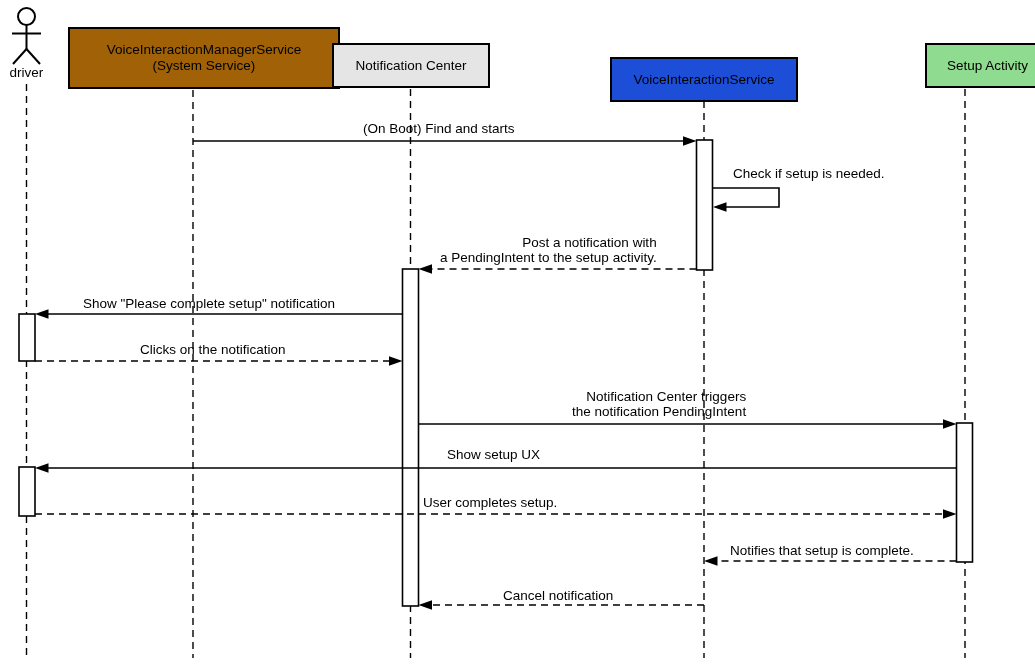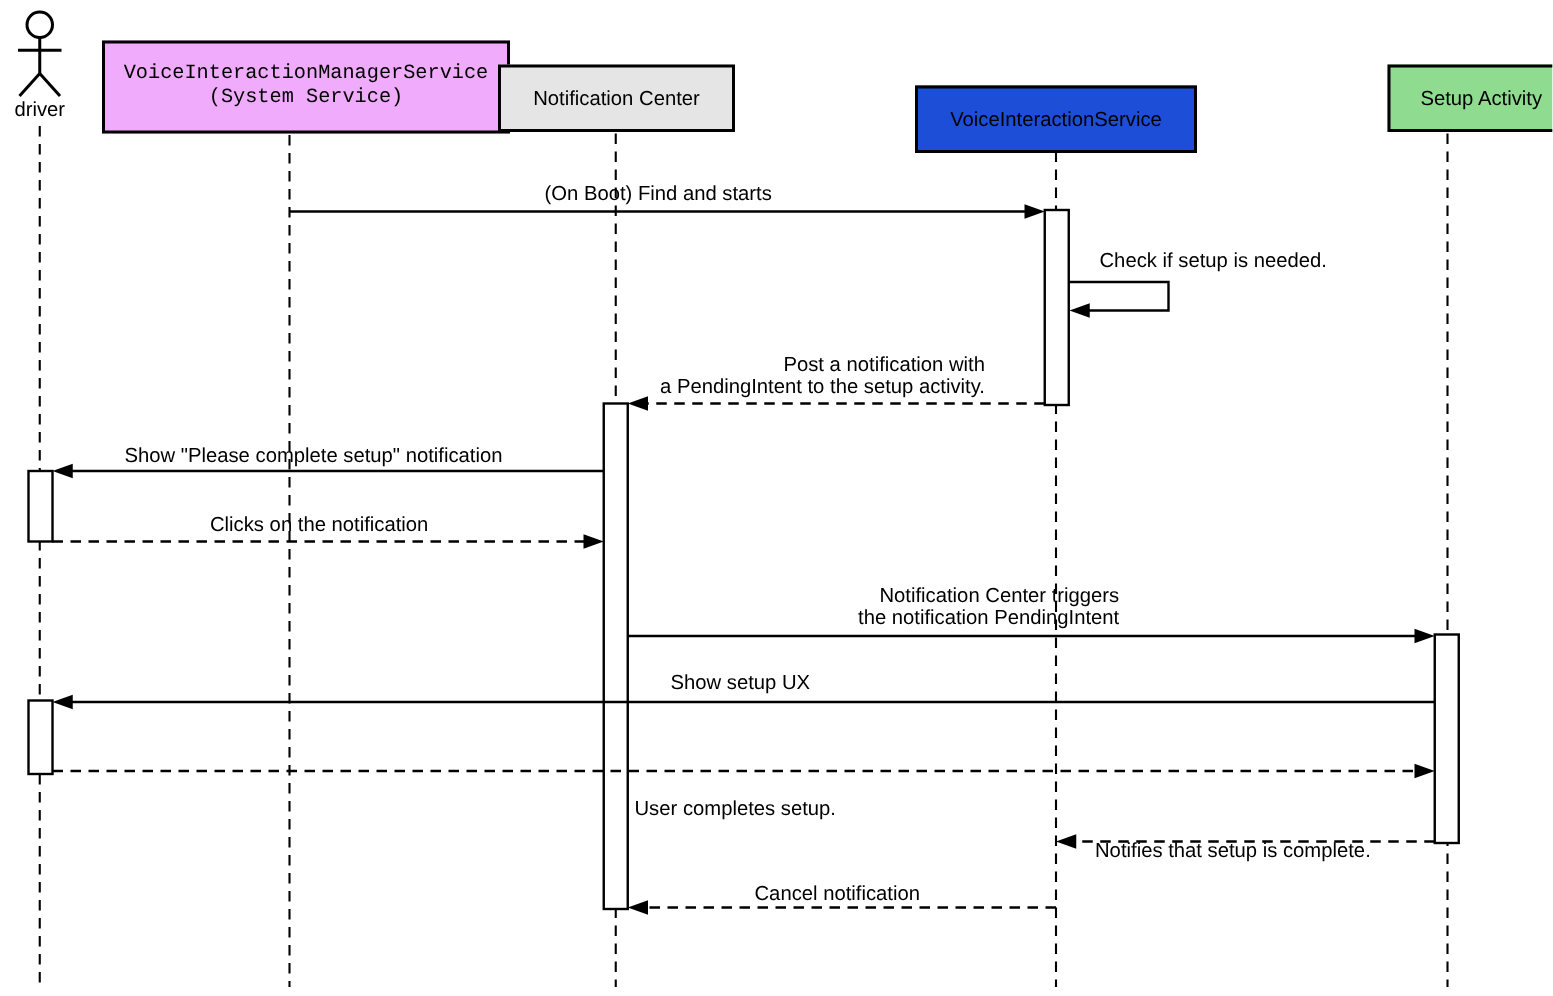--- a/index.html
+++ b/index.html
@@ -121,35 +121,35 @@
 
       <g stroke-dasharray="7,5">
         <line x1="704" y1="605" x2="423" y2="605"></line>
         <polygon points="418.5,605 432,600.2 432,609.8" fill="#000" stroke="none" stroke-dasharray="none"></polygon>
       </g>
     </g>
   </svg>
 
   <div class="actor-label">driver</div>
 
-  <div class="pbox" style="left: 68px; top: 27px; width: 272px; height: 62px; background-color: #f0abfc; font-family: Liberation Mono, monospace;">VoiceInteractionManagerService
+  <div class="pbox" style="left: 68px; top: 27px; width: 272px; height: 62px; background-color: #a16207;">VoiceInteractionManagerService
 (System Service)</div>
 
   <div class="pbox" style="left: 332px; top: 43px; width: 158px; height: 45px; background-color: #e5e5e5;">Notification Center</div>
 
   <div class="pbox" style="left: 610px; top: 57px; width: 188px; height: 45px; background-color: #1d4ed8;">VoiceInteractionService</div>
 
   <div class="pbox" style="left: 903px; top: 43px; width: 125px; height: 45px; background-color: rgb(143, 219, 143); margin-left: 22px;">Setup Activity</div>
 
   <div class="mlabel" style="left:363px; top:121px;">(On Boot) Find and starts</div>
   <div class="mlabel" style="left:733px; top:166px;">Check if setup is needed.</div>
   <div class="mlabel" style="left:440px; top:235px;">Post a notification with
 a PendingIntent to the setup activity.</div>
   <div class="mlabel" style="left:83px; top:296px;">Show "Please complete setup" notification</div>
   <div class="mlabel" style="left:140px; top:342px;">Clicks on the notification</div>
   <div class="mlabel" style="left:572px; top:389px;">Notification Center triggers
 the notification PendingIntent</div>
   <div class="mlabel" style="left:447px; top:447px;">Show setup UX</div>
-  <div class="mlabel" style="left:423px; top:495px;margin-top:36px;">User completes setup.</div>
-  <div class="mlabel" style="left:730px; top:543px;margin-top:16px;">Notifies that setup is complete.</div>
+  <div class="mlabel" style="left:423px; top:495px;">User completes setup.</div>
+  <div class="mlabel" style="left:730px; top:543px;">Notifies that setup is complete.</div>
   <div class="mlabel" style="left:503px; top:588px;">Cancel notification</div>
 
 </div>
 
 </body></html>

